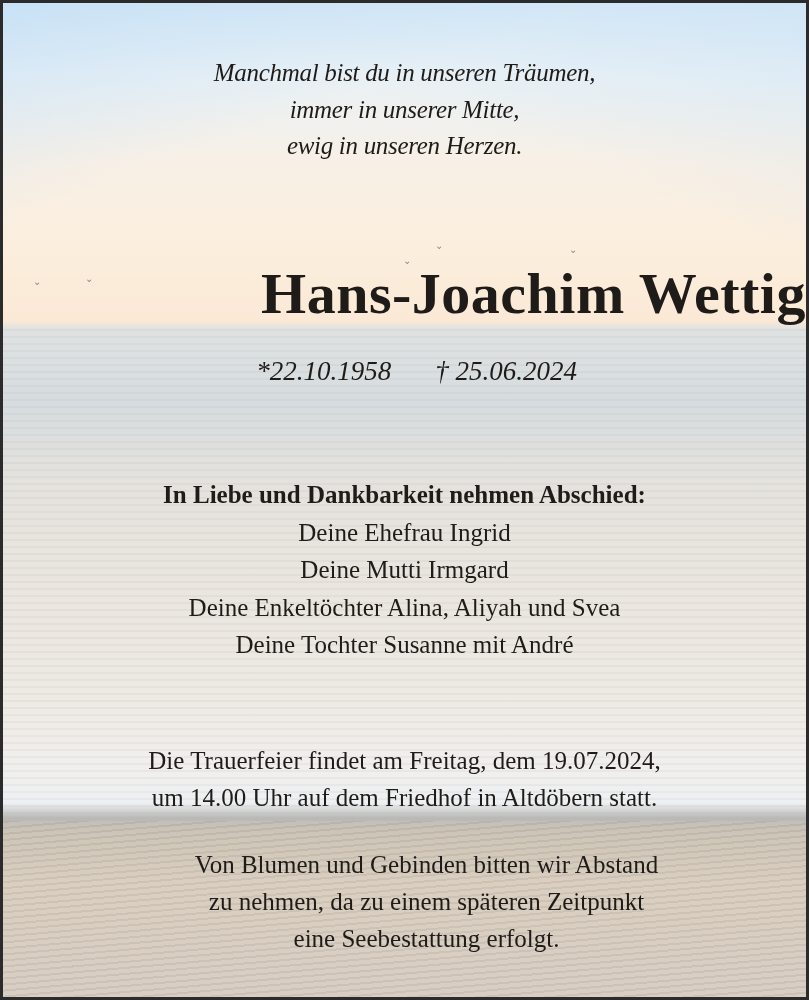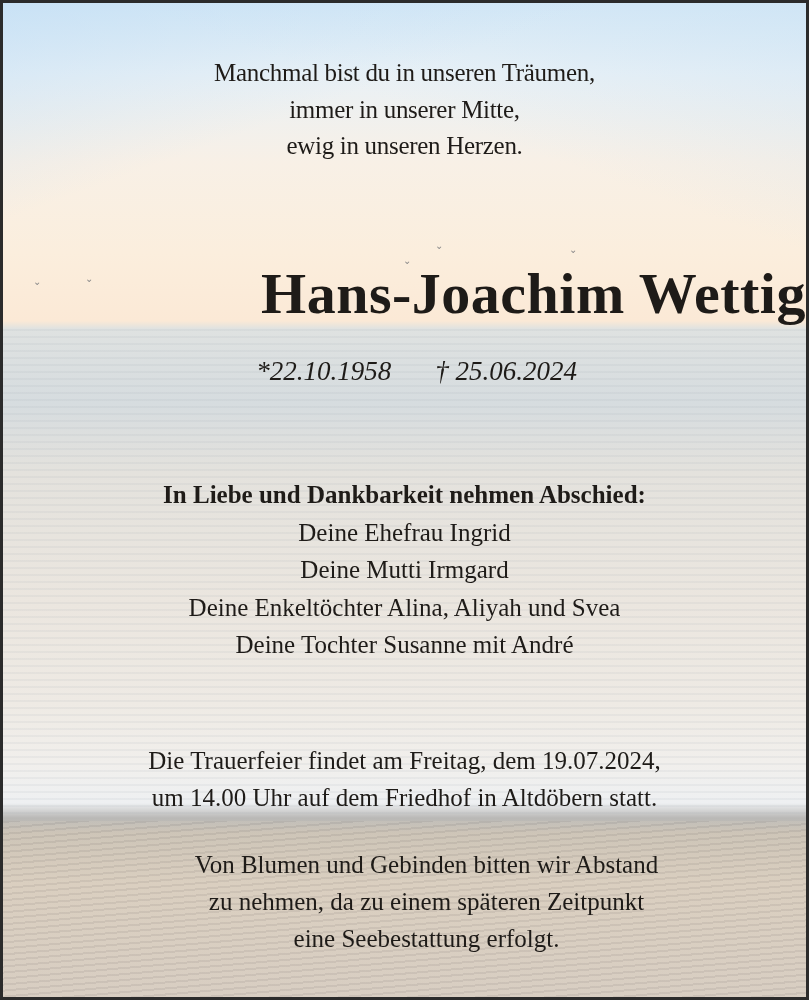--- a/index.html
+++ b/index.html
@@ -47,21 +47,21 @@
     pointer-events: none;
   }
   .sand-texture {
     position: absolute; left: 0; top: 818px; width: 100%; height: 182px;
     background: repeating-linear-gradient(175deg, rgba(140,130,120,0.12) 0px, rgba(140,130,120,0.12) 2px, rgba(255,240,215,0.10) 2px, rgba(255,240,215,0.10) 6px);
     pointer-events: none;
   }
   .bird { position: absolute; font-size: 10px; color: #8a8a8a; font-family: "DejaVu Sans", sans-serif; }
   .block { position: absolute; left: 0; width: 100%; }
   .verse {
-    top: 52px; font-size: 25px; line-height: 36.5px;
+    top: 52px; font-style: italic; font-size: 25px; line-height: 36.5px;
     font-family: "Liberation Serif", serif; letter-spacing: -0.3px;
   }
   .name {
     top: 256px; font-size: 58px; font-weight: bold; line-height: 70px;
     font-family: "Liberation Serif", serif; letter-spacing: 0.5px; text-align: right;
   }
   .dates {
     top: 351px; font-size: 27px; font-style: italic; line-height: 34px;
     font-family: "Liberation Serif", serif;
     margin-left: 12px;

